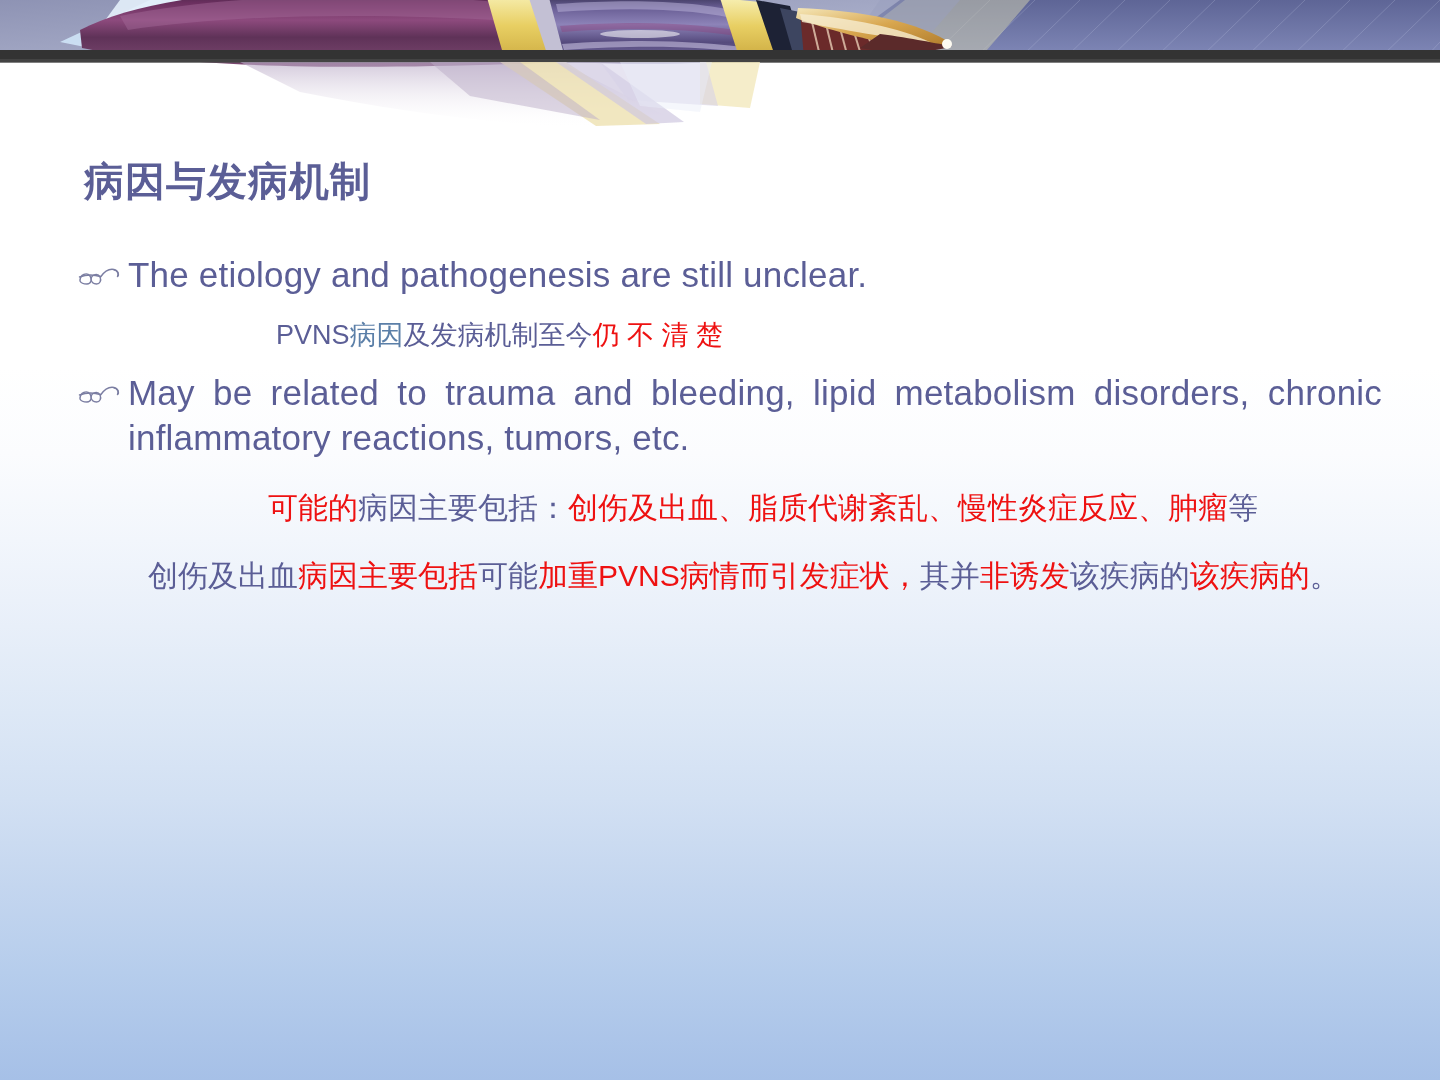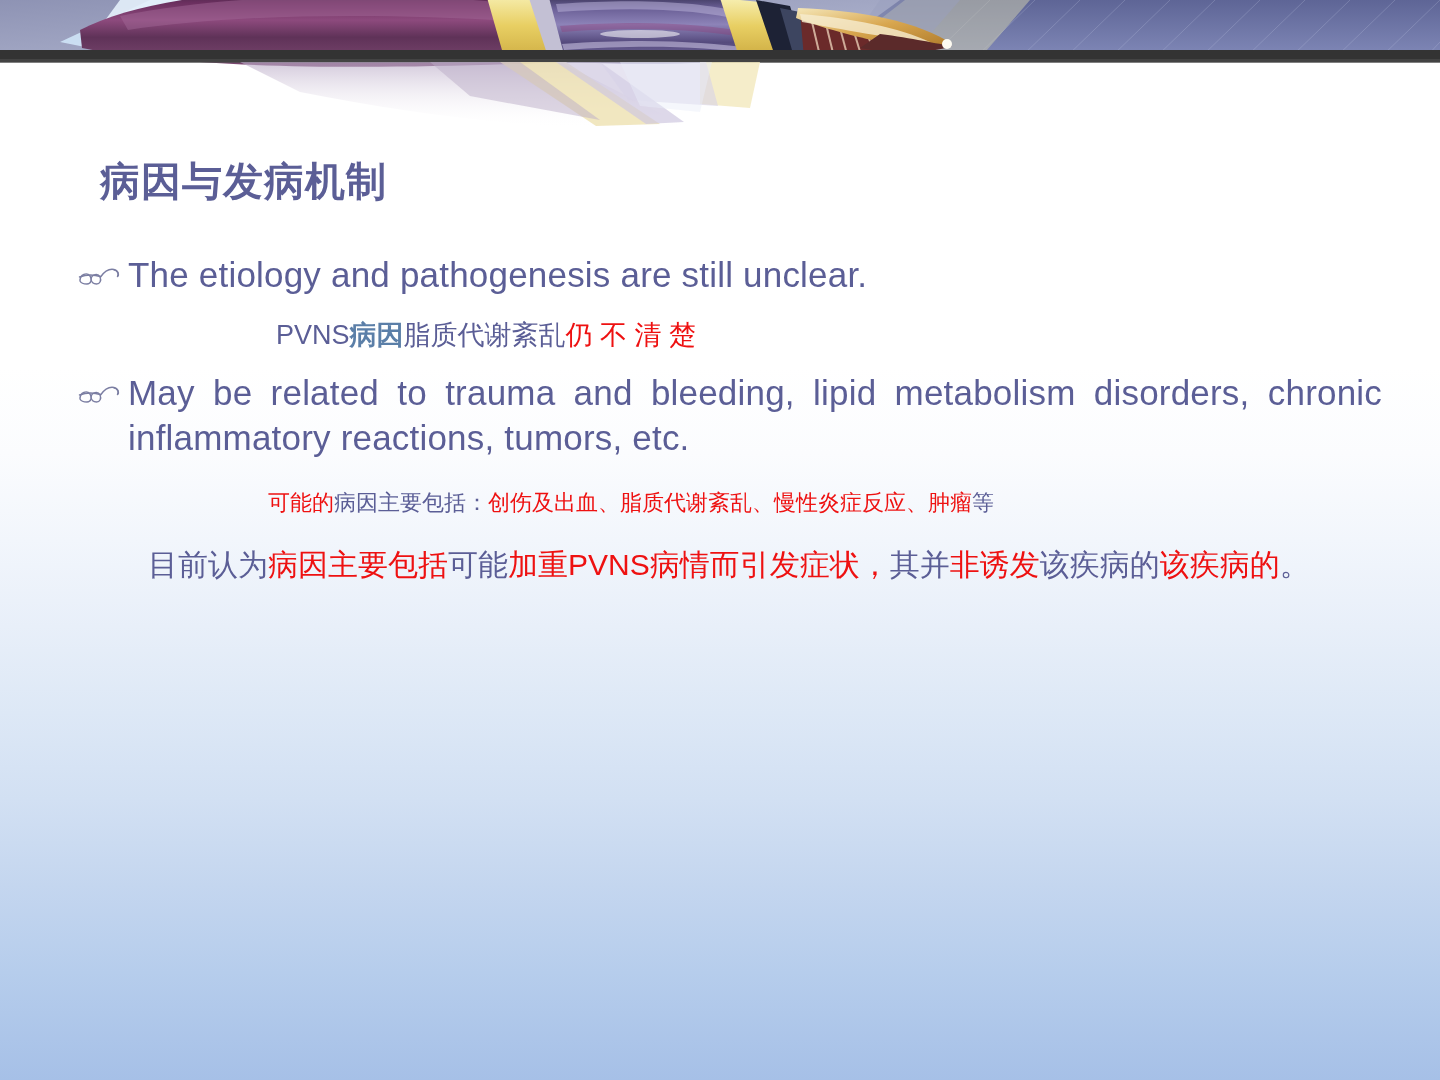--- a/index.html
+++ b/index.html
@@ -41,21 +41,21 @@
     top: 0;
     width: 1440px;
     height: 136px;
     overflow: hidden;
   }
   .header-band svg { display: block; }
 
   
   .title {
     position: absolute;
-    left: 100px;
+    left: 84px;
     top: 154px;
     font-size: 40px;
     font-weight: bold;
     letter-spacing: 1px;
     color: #5b5e96;
     white-space: nowrap;
   }
 
   
   .body-area {
@@ -96,37 +96,37 @@
     margin-top: 20px;
     padding-left: 148px;
     font-size: 27px;
     line-height: 1.30;
     color: #5b5e96;
   }
   .cn-indent-2 {
     margin-top: 26px;
     padding-left: 140px;
     padding-right: 50px;
-    font-size: 22px;
+    font-size: 30px;
     line-height: 1.42;
     color: #5b5e96;
   }
   .cn-block {
     margin-top: 26px;
     padding-left: 0px;
     padding-right: 36px;
     font-size: 30px;
     line-height: 1.42;
     color: #5b5e96;
   }
   .cn-block .indent { padding-left: 148px; }
 
   .t-red    { color: #ee1111; font-weight: normal; }
   .t-purple { color: #5b5e96; }
-  .t-blue   { color: #5b7fa8; font-weight: bold; }
+  .t-blue   { color: #5b7fa8; }
 </style>
 </head>
 <body>
 
 <div class="slide">
 
   <div class="header-band">
     <svg width="1440" height="136" viewBox="0 0 1440 136" xmlns="http://www.w3.org/2000/svg">
       <defs>
         <linearGradient id="gSkyL" x1="0" y1="0" x2="1" y2="0.6">
@@ -252,21 +252,21 @@
             <path d="M2,17 C2,10 9,8 12,12 C14.5,15.5 13,20 9,20 C5.5,20 3,19 2,17 Z"></path>
             <path d="M13,15 C14,10 20,9 22,13 C23.6,16.3 22,20 18.5,20 C15.5,20 13.4,18 13,15 Z"></path>
             <path d="M1.5,13 C8,10.5 16,10.5 22.5,12.5"></path>
             <path d="M22.5,13 C26,8 31,4.5 36,5.5 C40,6.3 41.5,10 39.5,12.5"></path>
             <path d="M36,5.8 C39.5,6.6 41,10 39.6,12.3"></path>
           </g>
         </svg>
       </span>
       <div class="en-line">The etiology and pathogenesis are still unclear.</div>
       <div class="cn-indent-1">
-        <span class="t-purple">PVNS</span><span class="t-blue">病因</span><span class="t-purple">脂质代谢紊乱</span><span class="t-red">仍 不 清 楚</span>
+        <span class="t-purple">PVNS</span><span class="t-blue">病因</span><span class="t-purple">及发病机制至今</span><span class="t-red">仍 不 清 楚</span>
       </div>
     </div>
 
     <div class="bullet-row" style="margin-top:17px;">
       <span class="bullet-glyph">
         <svg width="44" height="28" viewBox="0 0 44 28" xmlns="http://www.w3.org/2000/svg">
           <g fill="none" stroke="#7b7ea2" stroke-width="1.4" stroke-linecap="round">
             <path d="M2,17 C2,10 9,8 12,12 C14.5,15.5 13,20 9,20 C5.5,20 3,19 2,17 Z"></path>
             <path d="M13,15 C14,10 20,9 22,13 C23.6,16.3 22,20 18.5,20 C15.5,20 13.4,18 13,15 Z"></path>
             <path d="M1.5,13 C8,10.5 16,10.5 22.5,12.5"></path>
@@ -275,17 +275,17 @@
           </g>
         </svg>
       </span>
       <div class="en-line justify">May be related to trauma and bleeding, lipid metabolism disorders, chronic inflammatory reactions, tumors, etc.</div>
       <div class="cn-indent-2">
         <span class="t-red">可能的</span><span class="t-purple">病因主要包括：</span><span class="t-red">创伤及出血、脂质代谢紊乱、慢性炎症反应、肿瘤</span><span class="t-purple">等</span>
       </div>
     </div>
 
     <div class="cn-block">
-      <span class="indent"></span><span class="t-purple">目前认为</span><span class="t-red">病因主要包括</span><span class="t-purple">可能</span><span class="t-red">加重PVNS病情而引发症状，</span><span class="t-purple">其并</span><span class="t-red">非诱发</span><span class="t-purple">该疾病的</span><span class="t-red">该疾病的</span><span class="t-purple">。</span>
+      <span class="indent"></span><span class="t-purple">创伤及出血</span><span class="t-red">病因主要包括</span><span class="t-purple">可能</span><span class="t-red">加重PVNS病情而引发症状，</span><span class="t-purple">其并</span><span class="t-red">非诱发</span><span class="t-purple">该疾病的</span><span class="t-red">该疾病的</span><span class="t-purple">。</span>
     </div>
 
   </div>
 </div>
 
 </body></html>

